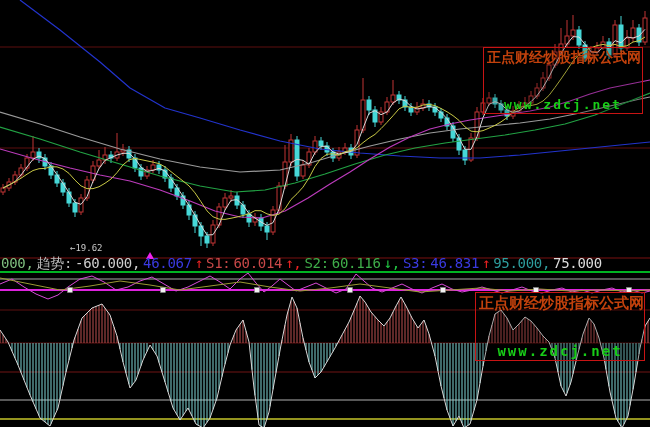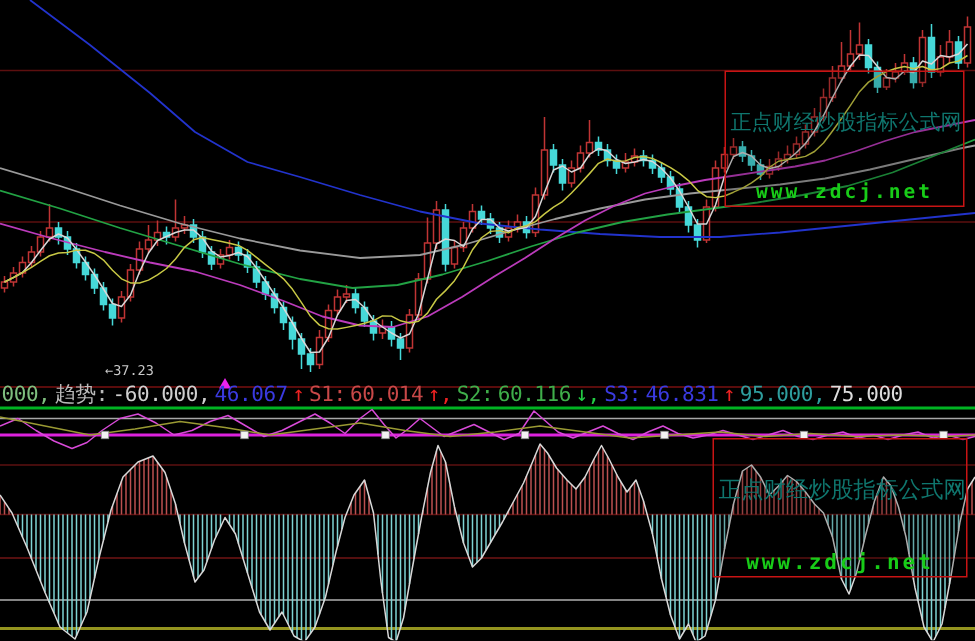--- a/index.html
+++ b/index.html
@@ -7,22 +7,22 @@
           font-family:"DejaVu Sans",sans-serif;}
   #chart-svg{position:absolute;left:0;top:0;}
   .status-line{position:absolute;left:1px;top:258px;width:647px;height:11px;
                font-family:"DejaVu Sans Mono",monospace;font-size:14px;line-height:11px;
                white-space:nowrap;letter-spacing:-0.3px;}
   .status-line span{margin-right:3px;}
   .low-label{position:absolute;left:70px;top:243px;color:#c8c8c8;
              font-family:"DejaVu Sans Mono",monospace;font-size:9px;}
   .wm{position:absolute;border:1px solid #c81414;background:rgba(0,0,0,0.20);
       text-align:center;padding:1px 3px;}
-  .wm-title{color:#0f766e;font-weight:normal;font-family:"Liberation Sans",sans-serif;
-            line-height:1.25;white-space:nowrap;margin-top:24px;}
+  .wm-title{color:#c2410c;font-weight:bold;font-family:"Liberation Sans",sans-serif;
+            line-height:1.25;white-space:nowrap;}
   .wm-url{color:#18cc18;font-weight:bold;font-family:"DejaVu Sans Mono",monospace;
           letter-spacing:2px;line-height:1.1;white-space:nowrap;margin-top:31px;}
   #wm-top{left:483px;top:47px;width:152px;}
   #wm-top .wm-title{font-size:14px;}
   #wm-top .wm-url{font-size:13px;}
   #wm-bottom{left:475px;top:292px;width:162px;}
   #wm-bottom .wm-title{font-size:15px;}
   #wm-bottom .wm-url{font-size:14px;}
 </style>
 </head>
@@ -480,21 +480,21 @@
       <polyline points="0,278 30,284 60,290 90,286 120,281 150,285 180,290 210,286 240,282 270,287 300,291 330,288 360,284 390,288 420,292 450,290 480,288 510,291 540,289 570,291 600,290 630,291 650,290" fill="none" stroke="#9a9a33" stroke-width="1" stroke-linejoin="round"></polyline>
       <rect x="67.5" y="287.5" width="5" height="5" fill="#f2f2f2" stroke="#888" stroke-width="0.5"></rect>
       <rect x="160.5" y="287.5" width="5" height="5" fill="#f2f2f2" stroke="#888" stroke-width="0.5"></rect>
       <rect x="254.5" y="287.5" width="5" height="5" fill="#f2f2f2" stroke="#888" stroke-width="0.5"></rect>
       <rect x="347.5" y="287.5" width="5" height="5" fill="#f2f2f2" stroke="#888" stroke-width="0.5"></rect>
       <rect x="440.5" y="287.5" width="5" height="5" fill="#f2f2f2" stroke="#888" stroke-width="0.5"></rect>
       <rect x="533.5" y="287.5" width="5" height="5" fill="#f2f2f2" stroke="#888" stroke-width="0.5"></rect>
       <rect x="626.5" y="287.5" width="5" height="5" fill="#f2f2f2" stroke="#888" stroke-width="0.5"></rect>
     </svg>
 
-  <div class="low-label">←37.23</div>
+  <div class="low-label">←19.62</div>
 
   <div class="status-line" id="status-line"><span style="color: rgb(127, 191, 127);">000,</span><span style="color: rgb(187, 187, 187);">趋势:</span><span style="color: rgb(207, 207, 207);">-60.000,</span><span style="color: rgb(58, 58, 224);">46.067</span><span style="color: rgb(238, 34, 34);">↑</span><span style="color: rgb(200, 72, 72);">S1:</span><span style="color: rgb(200, 72, 72);">60.014</span><span style="color: rgb(238, 34, 34);">↑,</span><span style="color: rgb(63, 174, 74);">S2:</span><span style="color: rgb(63, 174, 74);">60.116</span><span style="color: rgb(34, 204, 68);">↓,</span><span style="color: rgb(58, 58, 224);">S3:</span><span style="color: rgb(58, 58, 224);">46.831</span><span style="color: rgb(238, 34, 34);">↑</span><span style="color: rgb(46, 158, 158);">95.000,</span><span style="color: rgb(221, 221, 221);">75.000</span></div>
 
   <div class="wm" id="wm-top">
     <div class="wm-title">正点财经炒股指标公式网</div>
     <div class="wm-url">www.zdcj.net</div>
   </div>
 
   <div class="wm" id="wm-bottom">
     <div class="wm-title">正点财经炒股指标公式网</div>

